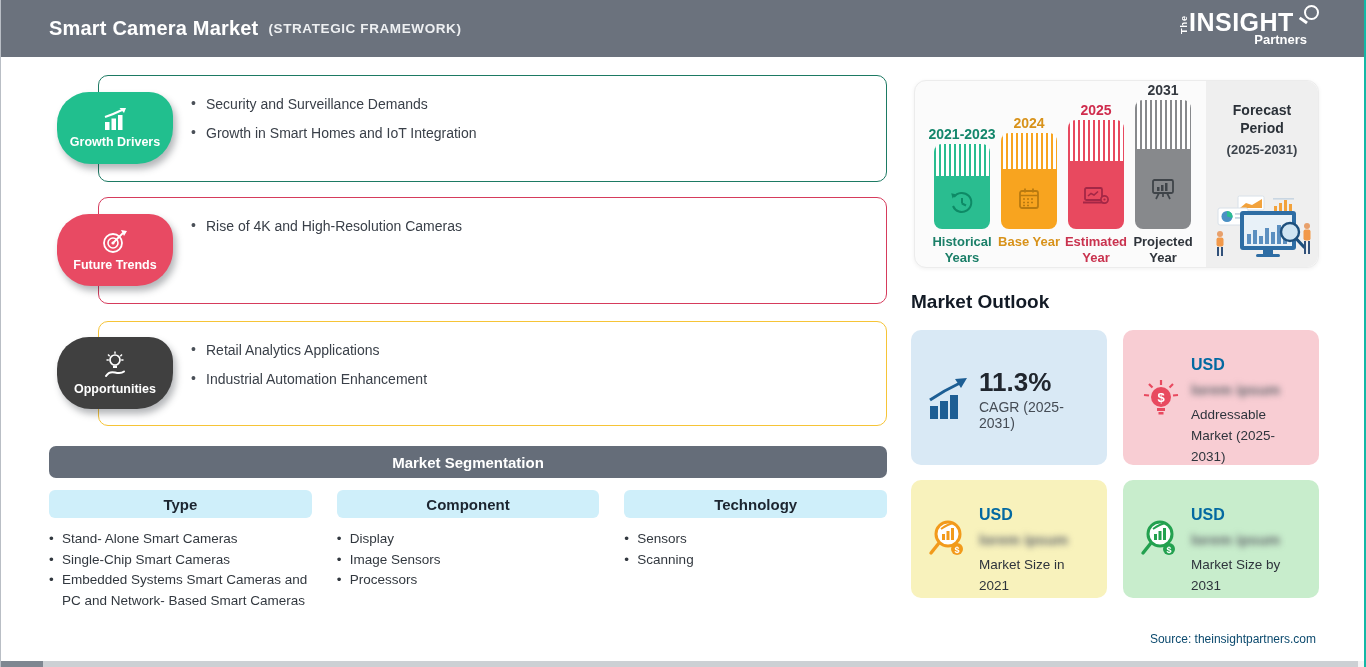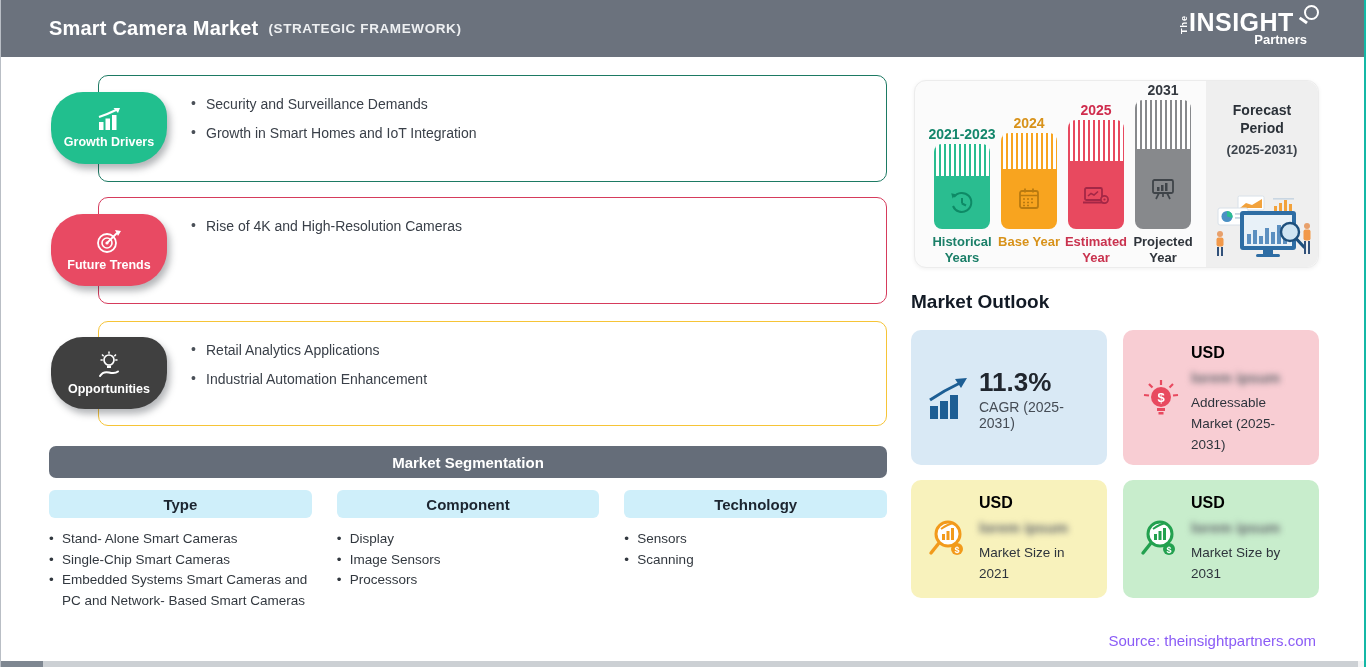--- a/index.html
+++ b/index.html
@@ -26,21 +26,21 @@
 
   
   .fw-box { position:absolute; left:97px; width:789px; background:#fff; border-radius:10px; }
   .fw-box.g { top:75px;  height:107px; border:1.6px solid #1d7a63; }
   .fw-box.r { top:197px; height:107px; border:1.6px solid #d63b5c; }
   .fw-box.o { top:321px; height:105px; border:1.6px solid #f6c437; }
   .fw-items { list-style:none; margin:20px 0 0 92px; }
   .fw-items li { position:relative; padding-left:15px; font-size:14px; color:#3a4049; margin-bottom:13px; }
   .fw-items li::before { content:"•"; position:absolute; left:0; top:-1px; color:#4a5058; }
   .fw-badge {
-    position:absolute; left:50px; width:116px; height:72px; color:#fff;
+    position:absolute; left:56px; width:116px; height:72px; color:#fff;
     display:flex; flex-direction:column; align-items:center; justify-content:center; gap:3px;
     border-radius:32px 24px 36px 34px; box-shadow:3px 5px 7px rgba(40,45,55,.35);
   }
   .fw-badge.g { top:92px;  background:#21bf8e; }
   .fw-badge.r { top:214px; background:#e84a63; }
   .fw-badge.o { top:337px; background:#404040; }
   .fw-badge .lbl { font-size:12.5px; font-weight:bold; }
 
   
   .seg-title {
@@ -103,25 +103,25 @@
            grid-template-columns:196px 196px; grid-template-rows:135px 118px; column-gap:16px; row-gap:15px; }
   .card { border-radius:10px; display:flex; padding:12px 10px 10px 12px; }
   .card.blue   { background:#d9e9f5; align-items:center; }
   .card.pink   { background:#f8cdd3; }
   .card.yellow { background:#f8f2bc; }
   .card.green  { background:#c8edcc; }
   .card .icon-col { width:52px; flex:none; display:flex; align-items:center; justify-content:center; }
   .card .txt-col { flex:1; padding-left:4px; }
   .card.blue .value { font-size:26px; font-weight:bold; color:#20262e; line-height:30px; }
   .card.blue .sub { font-size:14px; color:#454c55; margin-top:2px; }
-  .usd { font-size:16px; font-weight:bold; color:#000000; margin-top:2px; }
+  .usd { font-size:16px; font-weight:bold; color:#0369a1; margin-top:14px; }
   .blurred { font-size:15px; font-weight:bold; color:#63676d; filter:blur(3px); margin-top:7px; white-space:nowrap; }
   .card-label { font-size:13.5px; color:#2e343c; line-height:21px; margin-top:6px; }
 
-  .source { position:absolute; right:48px; top:632px; font-size:15px; color:#8b5cf6; }
+  .source { position:absolute; right:48px; top:632px; font-size:12px; color:#0c4a6e; }
 
   
   .hscroll { position:absolute; left:0; bottom:0; width:1360px; height:6px; background:#ccd0d4; }
   .hthumb { position:absolute; left:0; top:0; width:42px; height:6px; background:#7e8791; }
   .scroll-corner { position:absolute; right:0; bottom:0; width:6px; height:6px; background:#f4f4f5; }
 </style>
 </head>
 <body>
 
 <div id="page">

